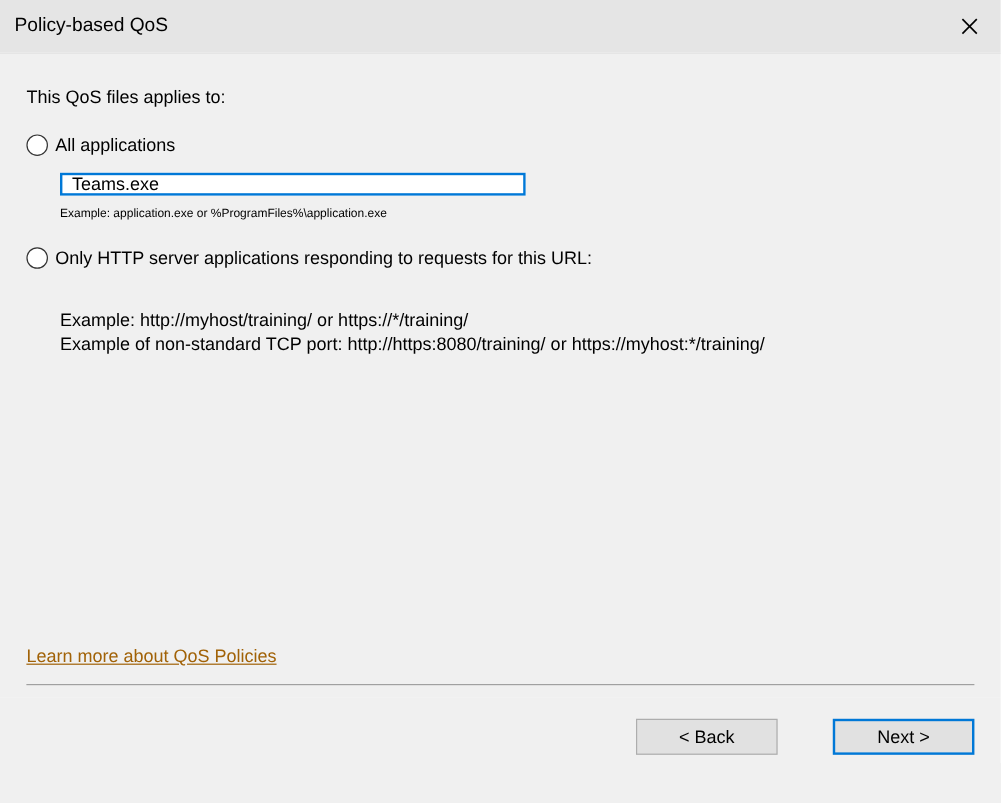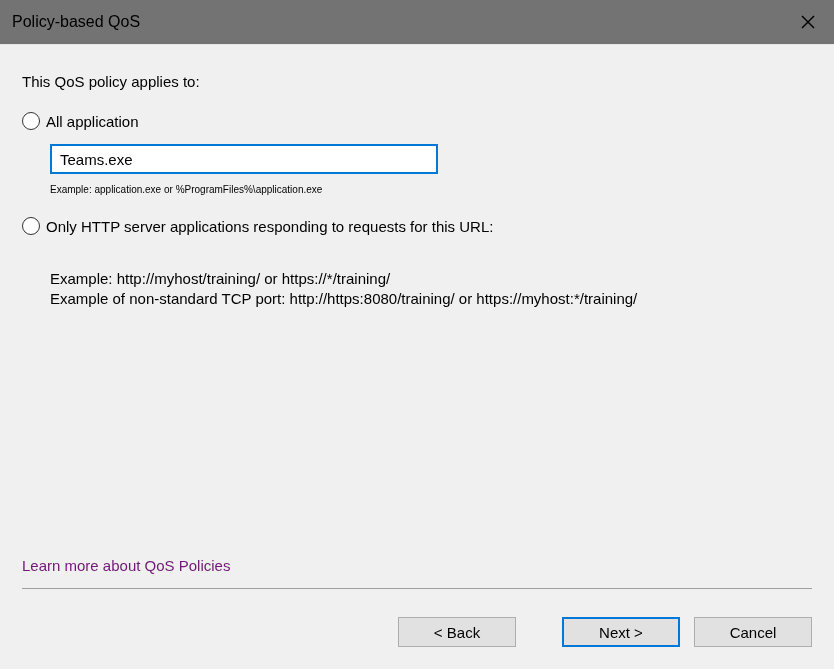--- a/index.html
+++ b/index.html
@@ -18,21 +18,21 @@
     height: 669px;
     display: flex;
     flex-direction: column;
     box-sizing: border-box;
   }
   .titlebar {
     display: flex;
     align-items: center;
     justify-content: space-between;
     padding: 8px 12px 8px 12px;
-    background: #737373;
+    background: #e5e5e5;
   }
   .titlebar .title {
     font-size: 16px;
   }
   .close-btn {
     width: 28px;
     height: 28px;
     display: flex;
     align-items: center;
     justify-content: center;
@@ -74,21 +74,21 @@
     height: 8px;
     border-radius: 50%;
     background: #000;
   }
   .radio-label { cursor: pointer; }
   .indent {
     margin-left: 28px;
   }
   .text-input {
     width: 388px;
-    height: 30px;
+    height: 19px;
     border: 2px solid #0078d7;
     background: #fff;
     padding: 2px 8px;
     font-size: 15px;
     font-family: inherit;
     box-sizing: border-box;
     outline: none;
     margin-top: 6px;
   }
   .example {
@@ -124,32 +124,33 @@
   }
   .url-examples {
     margin-top: 26px;
     line-height: 1.35;
   }
   .link-row {
     margin-top: auto;
     margin-bottom: 6px;
   }
   .link {
-    color: #701a75;
+    color: #a16207;
+    text-decoration: underline;
     cursor: pointer;
     margin-top: 16px;
   }
   .separator {
     border: none;
     border-top: 1px solid #a0a0a0;
     margin: 8px 0 0 0;
   }
   .button-bar {
     background: #f0f0f0;
-    padding: 18px 22px 22px 22px;
+    padding: 18px 22px 40px 22px;
     display: flex;
     justify-content: flex-end;
     gap: 14px;
   }
   .btn {
     width: 118px;
     height: 30px;
     background: #e1e1e1;
     border: 1px solid #adadad;
     font-family: inherit;
@@ -172,25 +173,25 @@
     <div class="close-btn">
       <svg width="16" height="16" viewBox="0 0 16 16">
         <line x1="2" y1="2" x2="14" y2="14" stroke-width="1.4"></line>
         <line x1="14" y1="2" x2="2" y2="14" stroke-width="1.4"></line>
       </svg>
     </div>
   </div>
 
   <div class="content-area">
 
-    <div class="heading">This QoS policy applies to:</div>
+    <div class="heading">This QoS files applies to:</div>
 
     <div class="radio-row">
       <span class="radio-outer"></span>
-      <span class="radio-label">All application</span>
+      <span class="radio-label">All applications</span>
     </div>
 
 
     <div class="indent">
       <input type="text" class="text-input" value="Teams.exe" style="">
       <div class="example">Example:  application.exe or %ProgramFiles%\application.exe</div>
     </div>
 
     <div class="radio-row section-gap">
       <span class="radio-outer"></span>
@@ -207,16 +208,15 @@
     <div class="link-row">
       <span class="link">Learn more about QoS Policies</span>
     </div>
 
     <hr class="separator">
   </div>
 
   <div class="button-bar">
     <button class="btn">&lt; Back</button>
     <button class="btn primary">Next &gt;</button>
-    <button class="btn">Cancel</button>
   </div>
 
 </div>
 
 </body></html>

